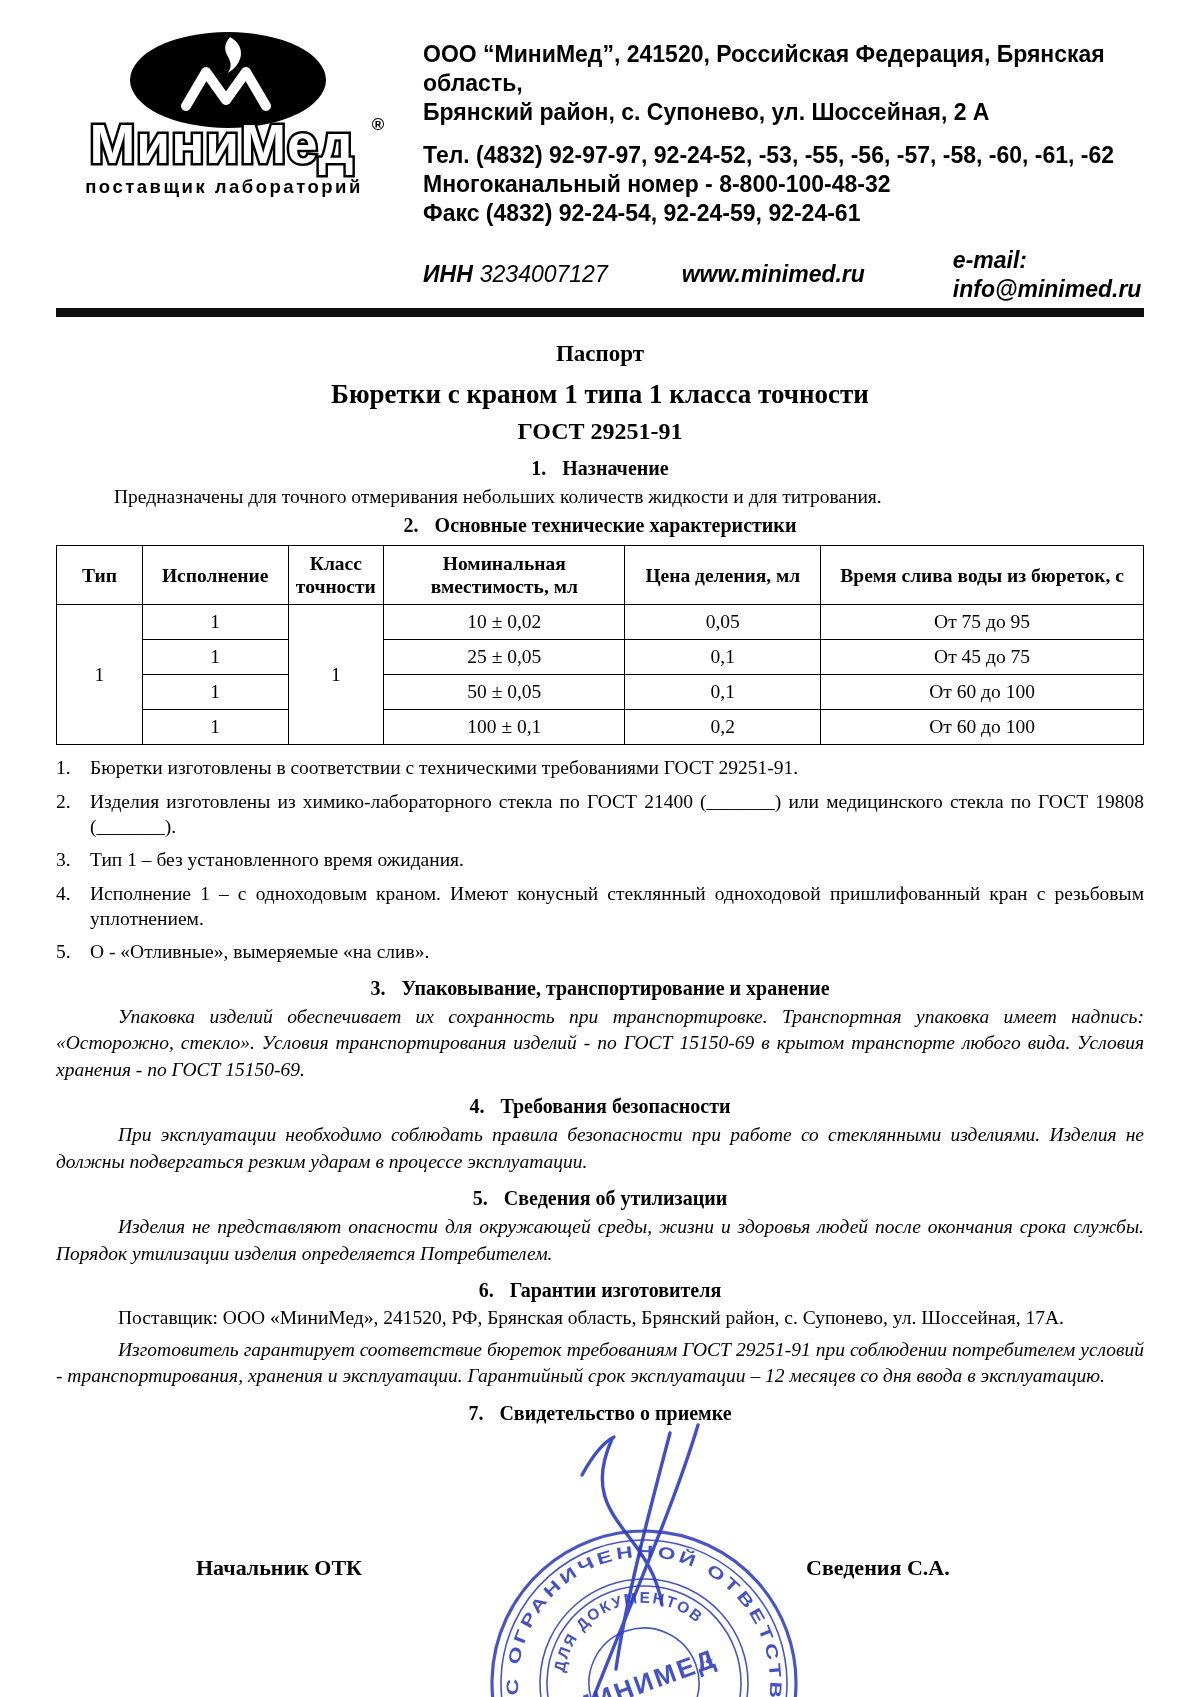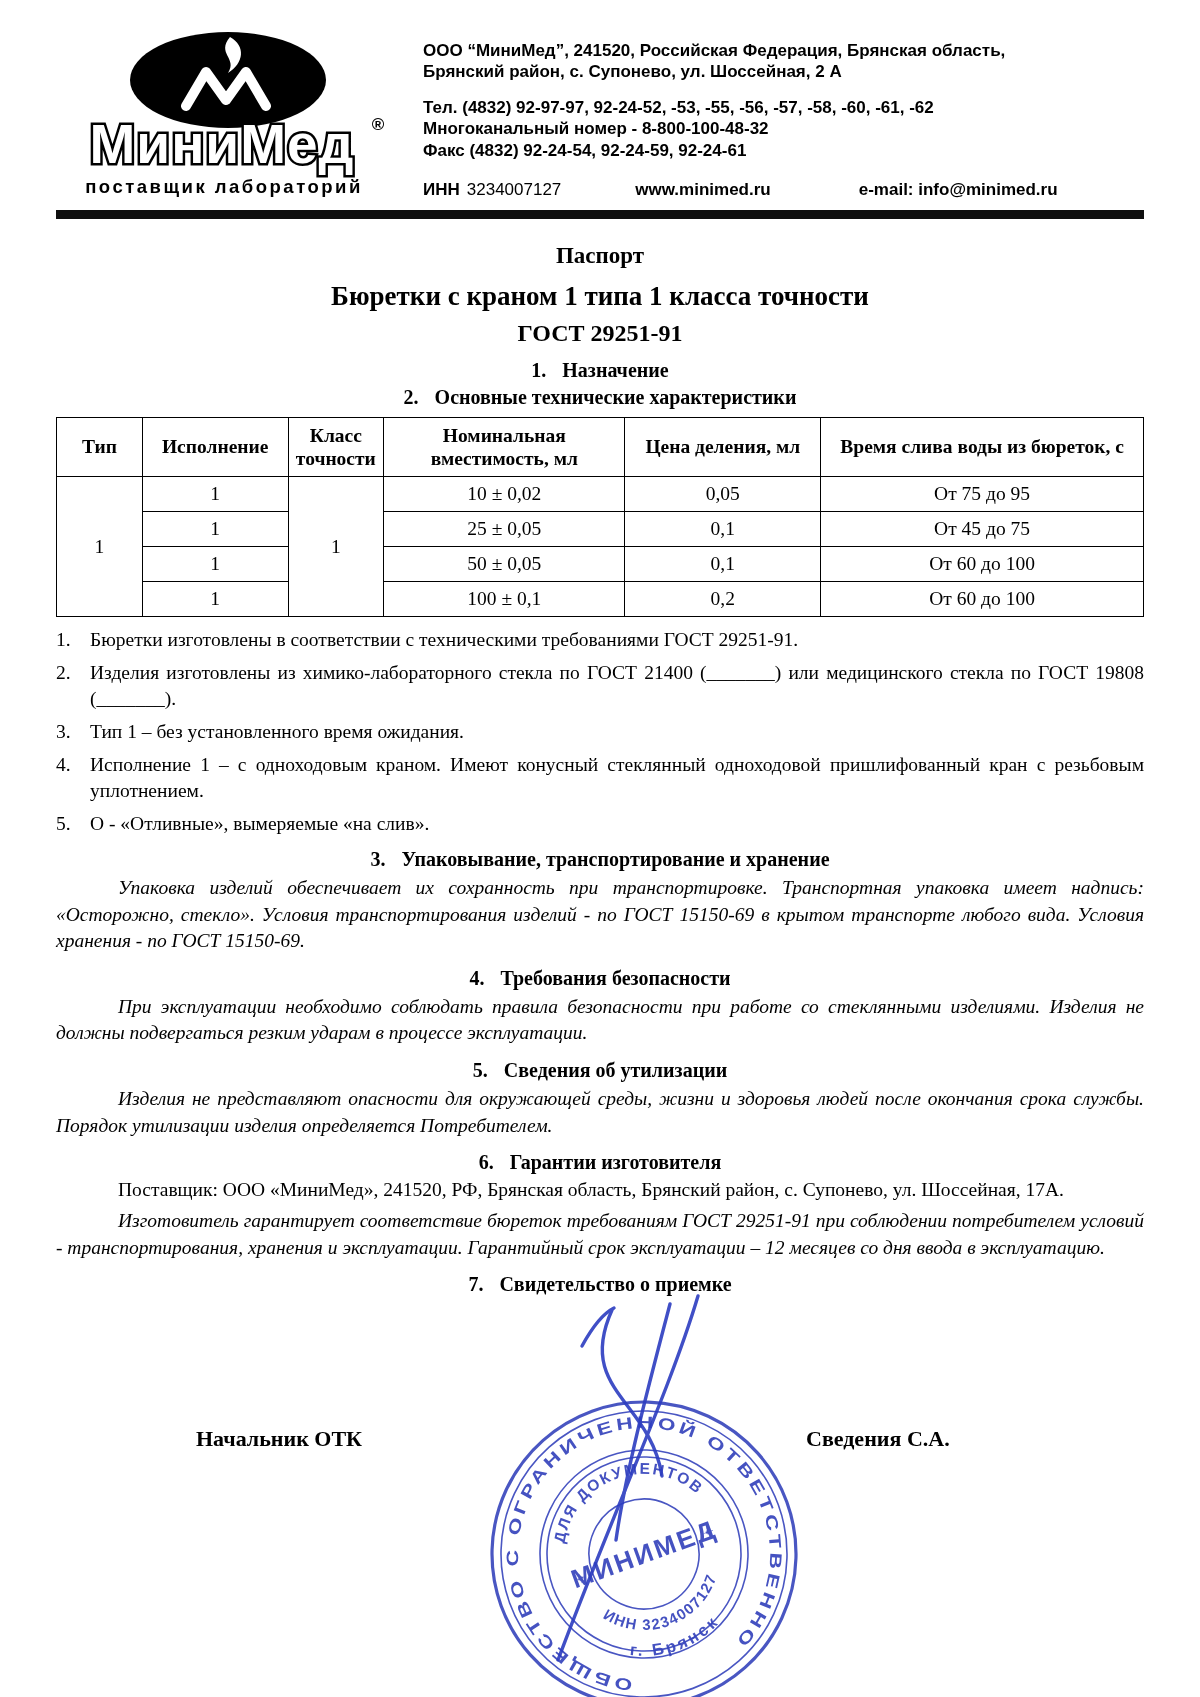--- a/index.html
+++ b/index.html
@@ -2,23 +2,23 @@
 <html><head>
 <meta charset="utf-8">
 <style>
   html,body{margin:0;padding:0;background:#fff;}
   .page{width:1200px;height:1697px;box-sizing:border-box;padding:30px 56px 0 56px;
         background:#fff;color:#000;font-family:"Liberation Serif",serif;position:relative;overflow:hidden;}
   
   .header{display:flex;align-items:flex-start;}
   .logo{flex:0 0 345px;}
   .contact{margin-left:22px;font-family:"Liberation Sans",sans-serif;font-weight:bold;
-           font-size:17px;line-height:1.26;padding-top:10px;}
+           font-size:23px;line-height:1.26;padding-top:10px;}
   .contact .block{margin-bottom:14px;}
-  .inn-row{display:flex;align-items:flex-start;margin-top:18px;}
+  .inn-row{display:flex;align-items:center;margin-top:18px;font-style:italic;}
   .inn-row .val{font-weight:normal;margin-left:7px;}
   .inn-row .site{margin-left:74px;}
   .inn-row .mail{margin-left:88px;}
   .bar{height:9px;background:#0f0f0f;margin-top:4px;}
   
   .doc-type{text-align:center;font-weight:bold;font-size:23px;margin-top:24px;}
   .doc-title{text-align:center;font-weight:bold;font-size:27px;margin-top:12px;}
   .gost{text-align:center;font-weight:bold;font-size:24px;margin-top:8px;}
   .sec-head{text-align:center;font-weight:bold;font-size:20px;margin-top:12px;}
   .sec-head .num{margin-right:16px;}
@@ -79,20 +79,21 @@
 
   <div class="bar"></div>
 
   <div class="doc-type">Паспорт</div>
   <div class="doc-title">Бюретки с краном 1 типа 1 класса точности</div>
   <div class="gost">ГОСТ 29251-91</div>
 
   <div class="sec-head">
     <span class="num">1.</span><span>Назначение</span>
   </div>
+  <p class="body" style="text-indent:58px;text-align:left;">Предназначены для точного отмеривания небольших количеств жидкости и для титрования.</p>
 
   <div class="sec-head" style="margin-top:4px;">
     <span class="num">2.</span><span>Основные технические характеристики</span>
   </div>
 
   <table class="spec">
     <colgroup>
       <col style="width:7.9%">
         <col style="width:13.4%">
         <col style="width:8.8%">

